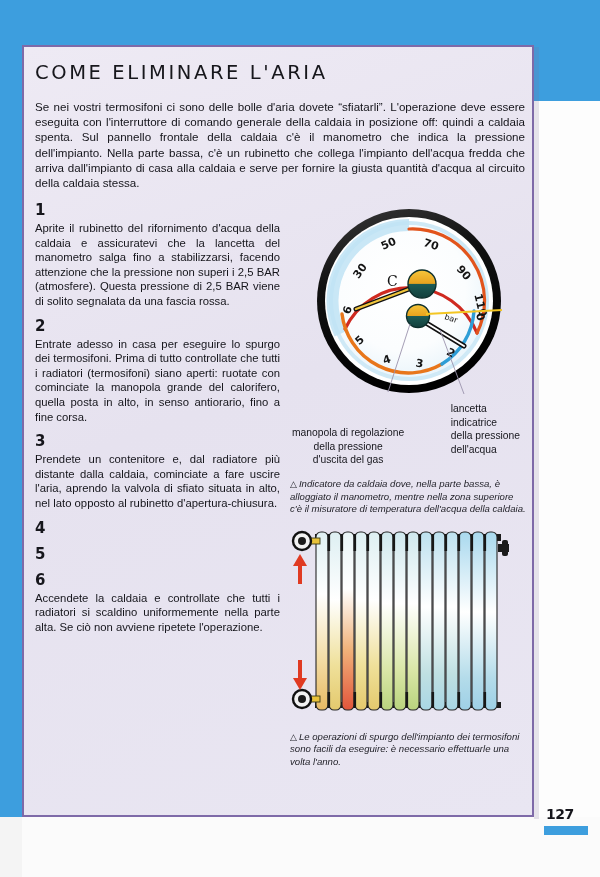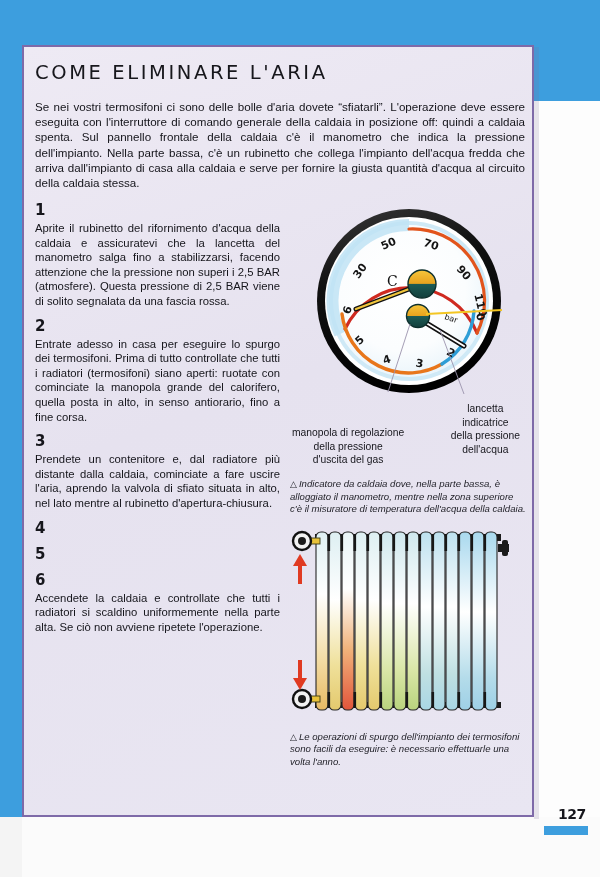--- a/index.html
+++ b/index.html
@@ -156,21 +156,21 @@
     color: #16161c;
     text-align: center;
   }
   .label-right {
     position: absolute;
     right: 6px;
     top: 0px;
     font-size: 10.3px;
     line-height: 13.6px;
     color: #16161c;
-    text-align: center;
+    text-align: left;
   }
 
   .caption {
     font-size: 9.6px;
     line-height: 12.6px;
     font-style: italic;
     color: #1d1d24;
     margin-top: 10px;
   }
   .caption .tri {
@@ -198,21 +198,20 @@
   
   .folio {
     position: absolute;
     left: 546px;
     top: 806px;
     font-family: "DejaVu Sans", sans-serif;
     font-size: 14px;
     font-weight: bold;
     color: #16161c;
     letter-spacing: -0.5px;
-    margin-left: 12px;
   }
   .folio-bar {
     position: absolute;
     left: 544px;
     top: 826px;
     width: 44px;
     height: 9px;
     background: #3d9ede;
   }
 
@@ -250,21 +249,21 @@
           <div class="step-text">Aprite il rubinetto del rifornimento d'acqua della caldaia e assicuratevi che la lancetta del manometro salga fino a stabilizzarsi, facendo attenzione che la pressione non superi i 2,5 BAR (atmosfere). Questa pressione di 2,5 BAR viene di solito segnalata da una fascia rossa.</div>
         </div>
 
         <div class="step">
           <div class="step-num">2</div>
           <div class="step-text">Entrate adesso in casa per eseguire lo spurgo dei termosifoni. Prima di tutto controllate che tutti i radiatori (termosifoni) siano aperti: ruotate con cominciate la manopola grande del calorifero, quella posta in alto, in senso antiorario, fino a fine corsa.</div>
         </div>
 
         <div class="step">
           <div class="step-num">3</div>
-          <div class="step-text">Prendete un contenitore e, dal radiatore più distante dalla caldaia, cominciate a fare uscire l'aria, aprendo la valvola di sfiato situata in alto, nel lato mentre al rubinetto d'apertura-chiusura.</div>
+          <div class="step-text">Prendete un contenitore e, dal radiatore più distante dalla caldaia, cominciate a fare uscire l'aria, aprendo la valvola di sfiato situata in alto, nel lato opposto al rubinetto d'apertura-chiusura.</div>
         </div>
 
         <div class="step">
           <div class="step-num">4</div>
         </div>
 
         <div class="step">
           <div class="step-num">5</div>
         </div>
 

